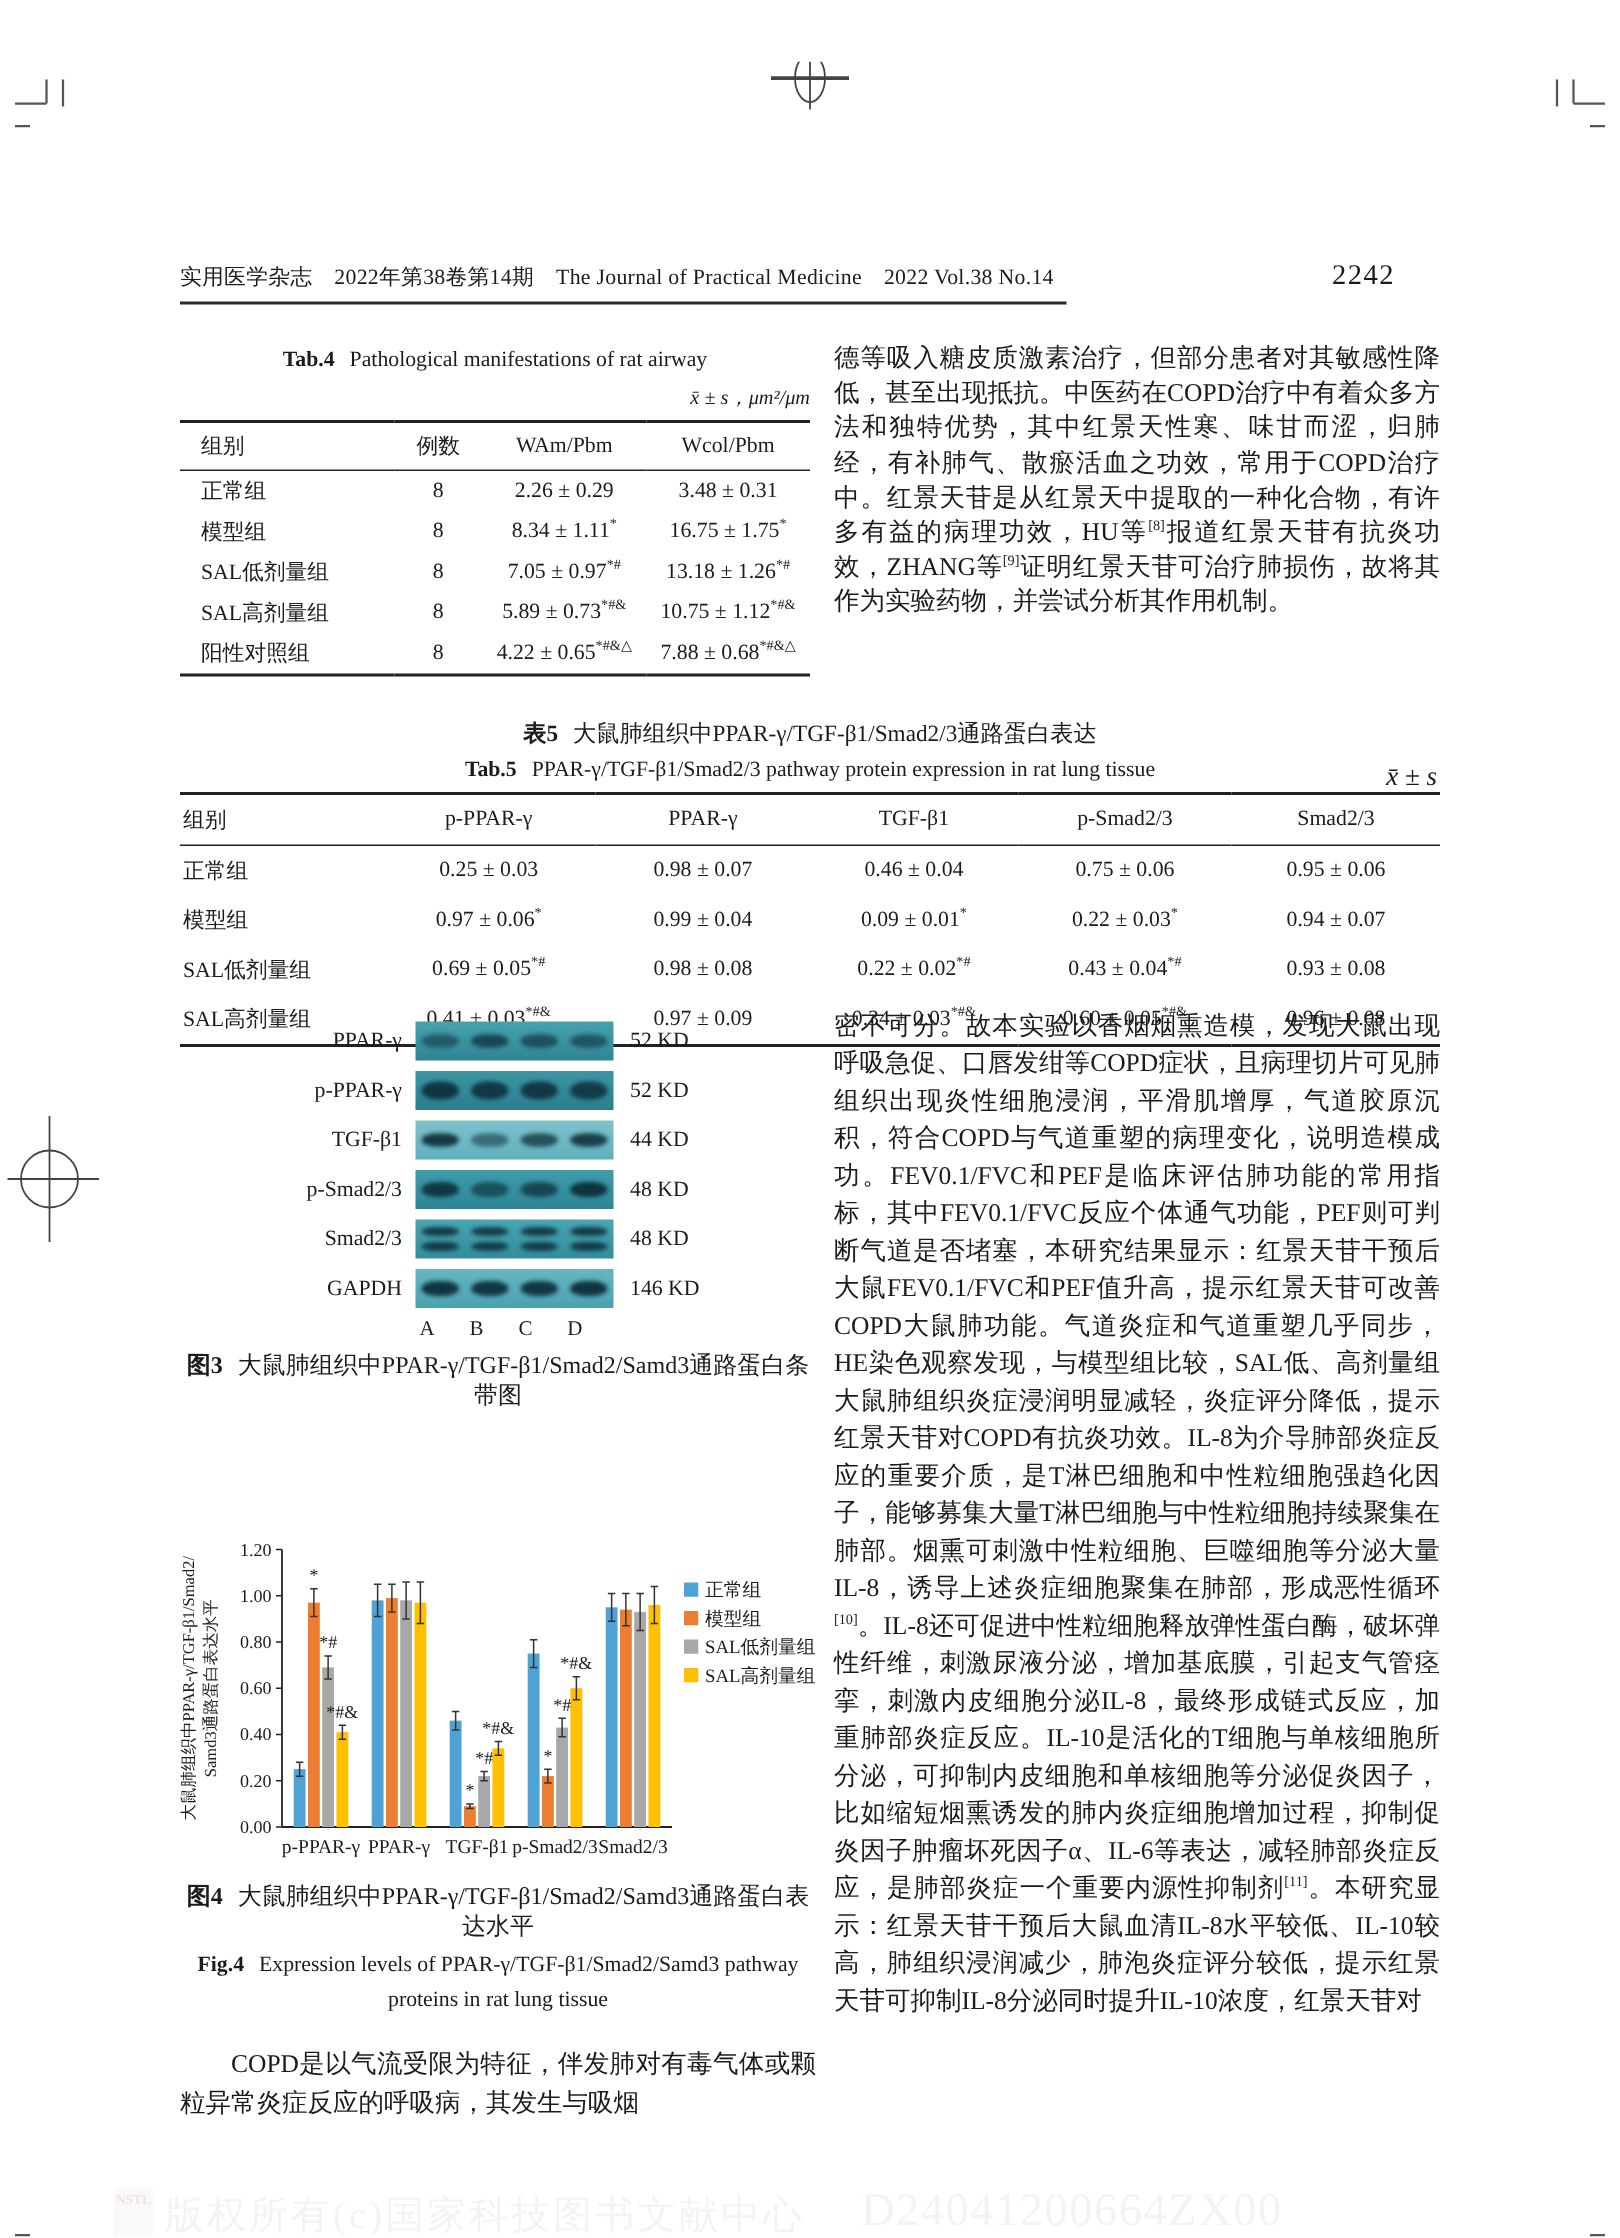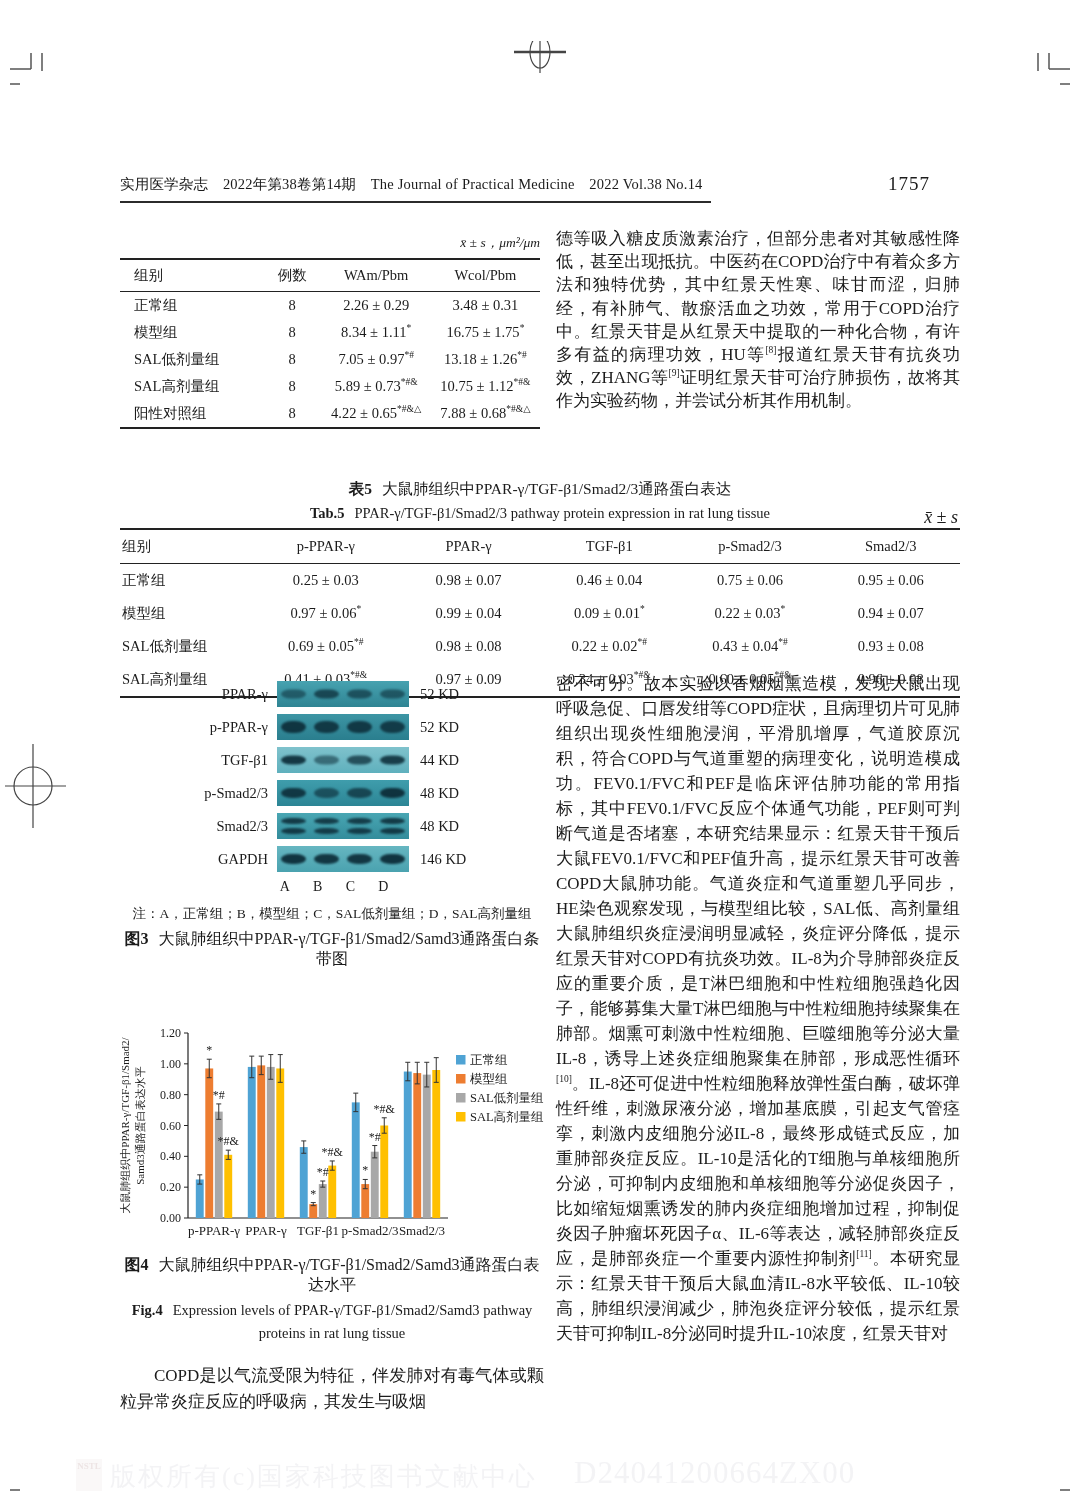--- a/index.html
+++ b/index.html
@@ -94,24 +94,27 @@
       <line x1="540" y1="1460" x2="540" y2="1500"></line>
 
       <circle cx="33" cy="745" r="19"></circle>
       <line x1="5" y1="745" x2="66" y2="745"></line>
       <line x1="33" y1="703" x2="33" y2="787"></line>
     </g>
   </svg>
 
   <div class="hdr">
     <span class="rule">实用医学杂志　2022年第38卷第14期　The Journal of Practical Medicine　2022 Vol.38 No.14</span>
-    <span class="pg">1757</span>
+    <span class="pg">2242</span>
   </div>
 
   <div class="t4">
+    <div class="cap cap2">
+      <span class="lbl">Tab.4</span><span>Pathological manifestations of rat airway</span>
+    </div>
     <div class="unit">x̄ ± s，μm²/μm</div>
     <div id="table4-host">
         <table class="sci">
           <colgroup>
             <col style="width: 34%;">
             <col style="width: 14%;">
             <col style="width: 26%;">
             <col style="width: 26%;">
           </colgroup>
           <thead>
@@ -294,21 +297,20 @@
           </div>
           <span class="blot-kd">146 KD</span>
         </div>
         <div class="lane-row">
           <span>A</span>
           <span>B</span>
           <span>C</span>
           <span>D</span>
         </div>
       </div>
-    <div class="note">注：A，正常组；B，模型组；C，SAL低剂量组；D，SAL高剂量组</div>
     <div class="cap capcn">
       <span class="lbl">图3</span><span>大鼠肺组织中PPAR-γ/TGF-β1/Smad2/Samd3通路蛋白条带图</span>
     </div>
   </div>
 
   <svg id="fig4-chart" width="452" height="236" viewBox="0 0 452 236">
       <line x1="72" y1="10" x2="72" y2="195" stroke="#222" stroke-width="1.2"></line>
       <line x1="72" y1="195" x2="332" y2="195" stroke="#222" stroke-width="1.2"></line>
       <line x1="68" y1="195" x2="72" y2="195" stroke="#222"></line>
       <text x="65" y="199" text-anchor="end" font-size="12">0.00</text>

